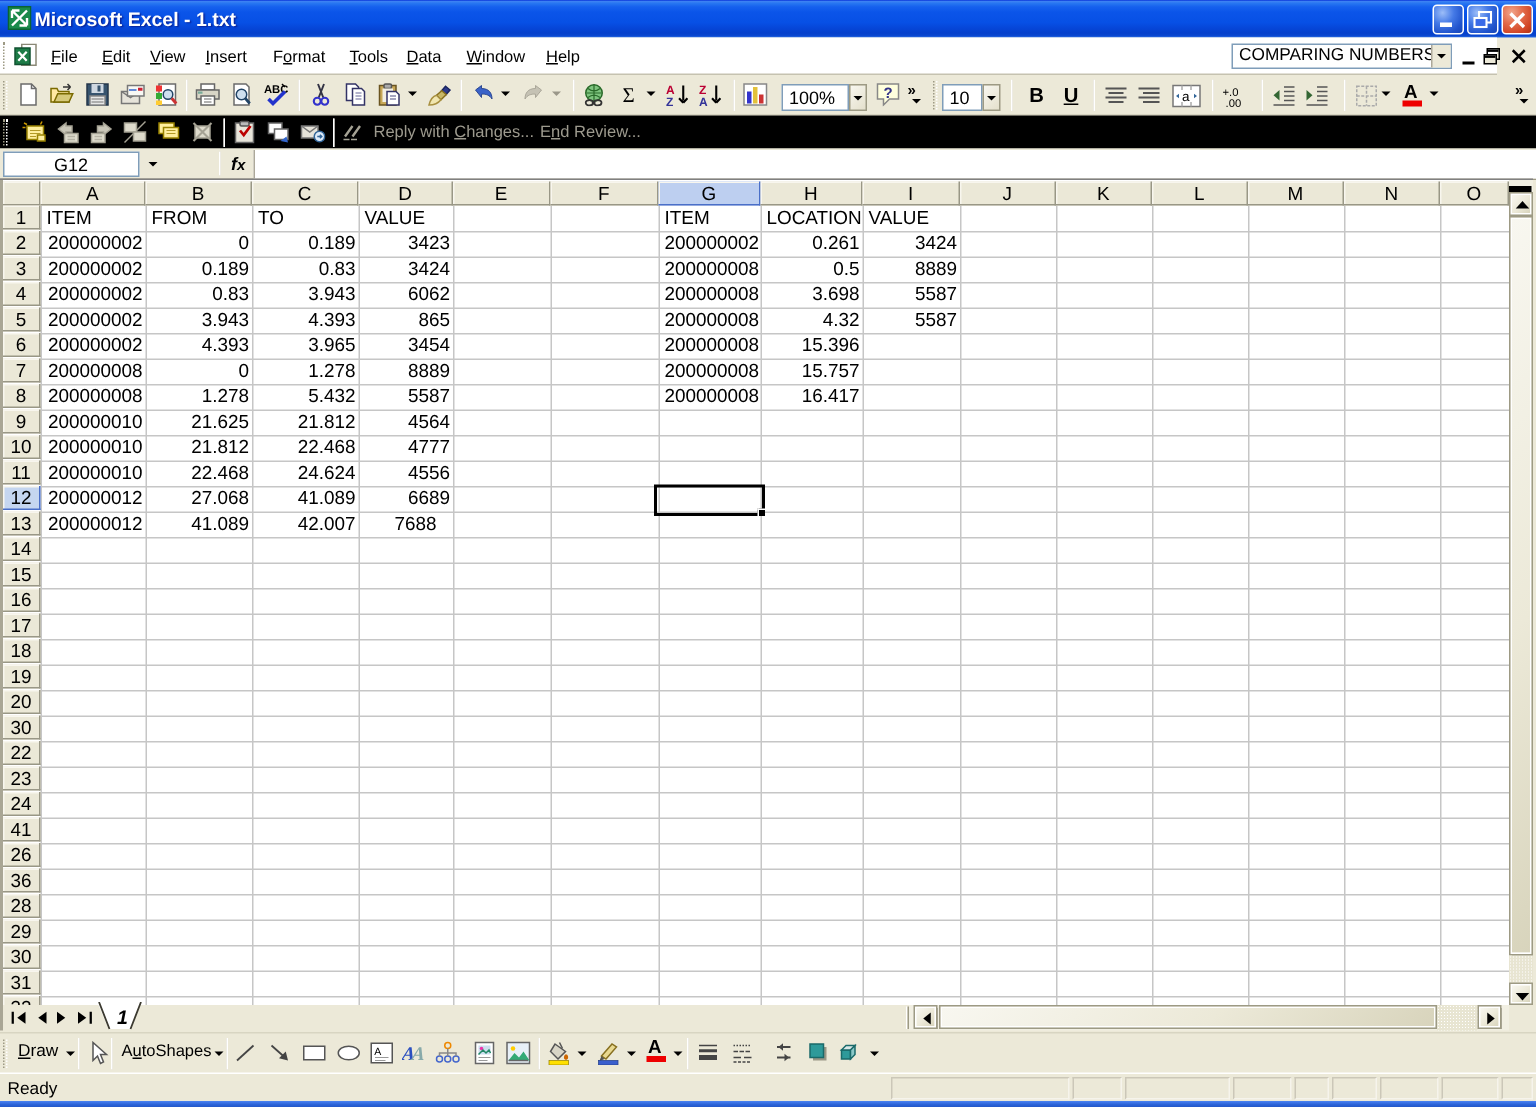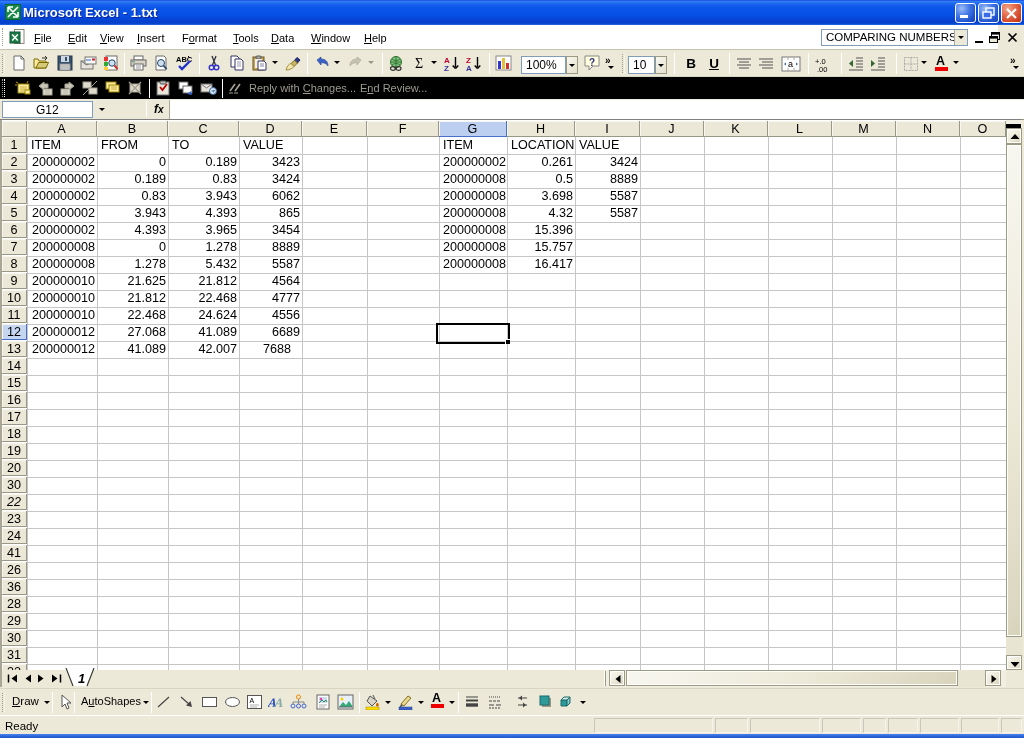--- a/index.html
+++ b/index.html
@@ -494,21 +494,21 @@
     <div class="rowhdr rowhdr-sel" style="top:324px;">12</div>
     <div class="rowhdr" style="top:341px;">13</div>
     <div class="rowhdr" style="top:358px;">14</div>
     <div class="rowhdr" style="top:375px;">15</div>
     <div class="rowhdr" style="top:392px;">16</div>
     <div class="rowhdr" style="top:409px;">17</div>
     <div class="rowhdr" style="top:426px;">18</div>
     <div class="rowhdr" style="top:443px;">19</div>
     <div class="rowhdr" style="top:460px;">20</div>
     <div class="rowhdr" style="top:477px;">30</div>
-    <div class="rowhdr" style="top:494px;font-style:italic;">22</div>
+    <div class="rowhdr" style="top:494px;">22</div>
     <div class="rowhdr" style="top:511px;">23</div>
     <div class="rowhdr" style="top:528px;">24</div>
     <div class="rowhdr" style="top:545px;">41</div>
     <div class="rowhdr" style="top:562px;">26</div>
     <div class="rowhdr" style="top:579px;">36</div>
     <div class="rowhdr" style="top:596px;">28</div>
     <div class="rowhdr" style="top:613px;">29</div>
     <div class="rowhdr" style="top:630px;">30</div>
     <div class="rowhdr" style="top:647px;">31</div>
     <div class="rowhdr" style="top:664px;height:6px;border-bottom:none;overflow:hidden;">32</div>

